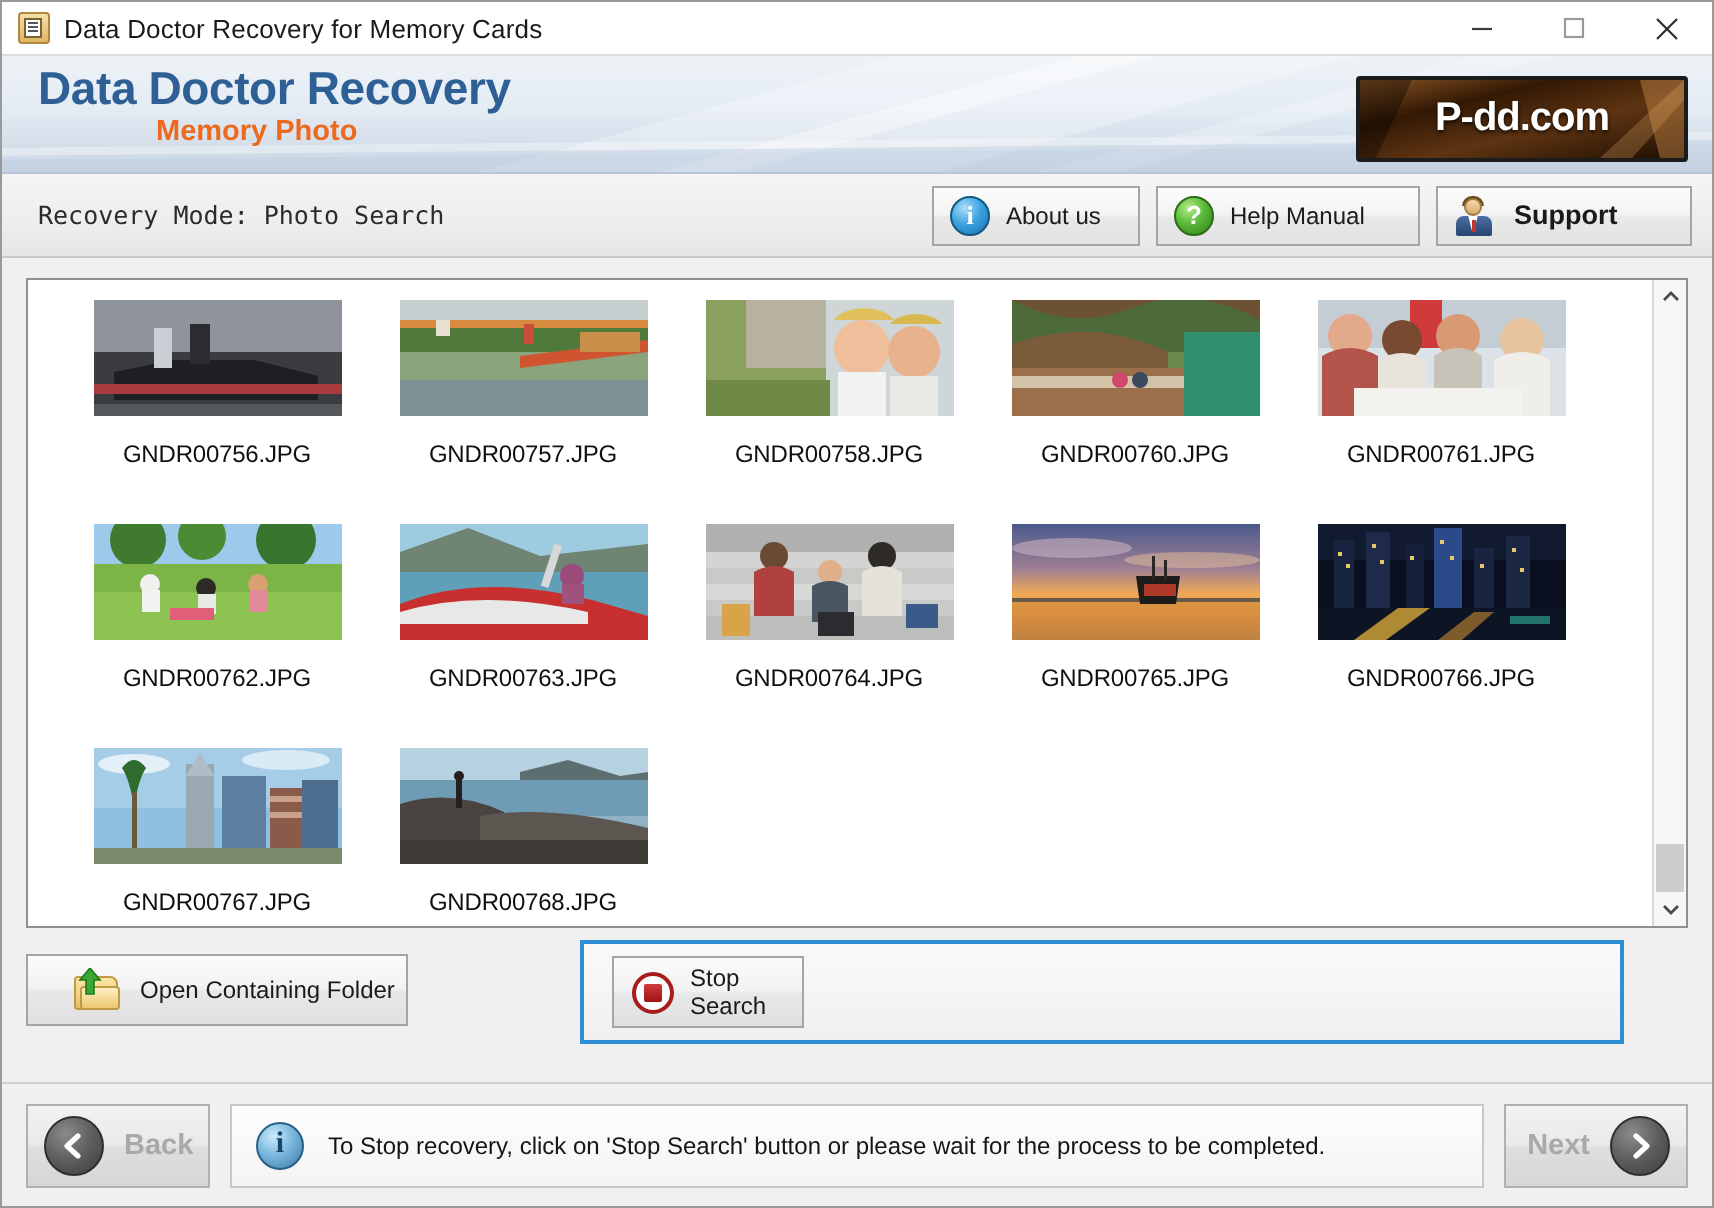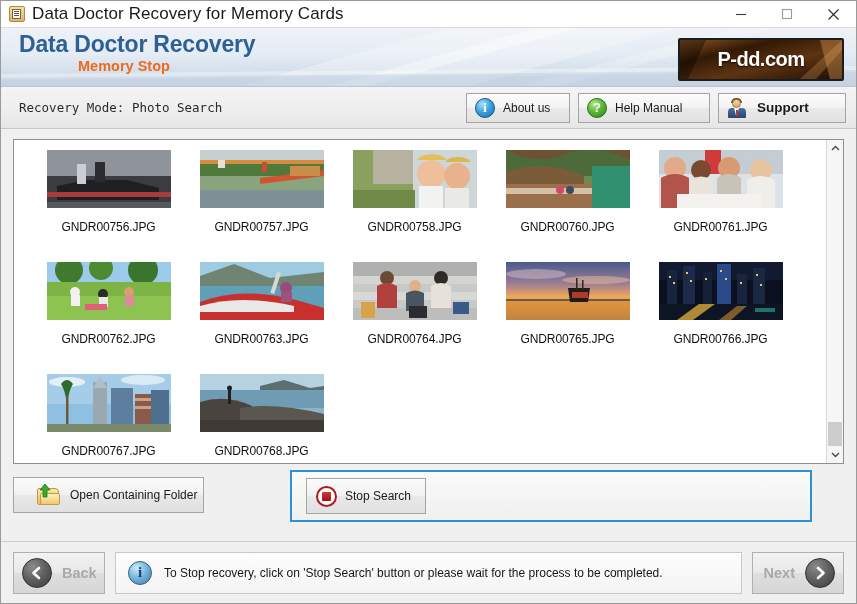--- a/index.html
+++ b/index.html
@@ -58,21 +58,21 @@
   }
   .title-icon::after {
     content: "";
     position: absolute;
     left: 4px; top: 4px;
     width: 5px; height: 1px;
     background: #555;
     box-shadow: 0 2px 0 #555, 0 4px 0 #555;
   }
   .title-text {
-    font-size: 17px;
+    font-size: 13px;
     color: #1a1a1a;
     letter-spacing: 0.1px;
   }
   .win-controls {
     margin-left: auto;
     display: flex;
     height: 100%;
   }
   .win-btn {
     width: 46px;
@@ -402,21 +402,21 @@
     width: 13%;
     background: linear-gradient(180deg,#2bbf3a 0%, #11a524 55%, #0d9a20 100%);
   }
   .pb-bottom-text {
     font-size: 11.5px;
     color: #141414;
     margin-top: 3px;
     letter-spacing: 0.1px;
   }
   .stop-btn {
-    width: 120px;
+    width: 96px;
     height: 36px;
     margin-left: 8px;
     box-sizing: border-box;
     border: 1px solid #a5a5a5;
     background: linear-gradient(180deg,#fbfbfb 0%, #f2f2f2 48%, #e8e8e8 52%, #e0e0e0 100%);
     display: flex;
     align-items: center;
     gap: 8px;
     padding-left: 9px;
     font-size: 12px;
@@ -535,21 +535,21 @@
 
   <div class="brand-header">
     <svg class="swoosh" viewBox="0 0 857 58" preserveAspectRatio="none">
       <path d="M240,58 L470,-6 L700,-6 L470,58 Z" fill="#ffffff" opacity="0.28"></path>
       <path d="M330,58 L560,-6 L600,-6 L370,58 Z" fill="#ffffff" opacity="0.4"></path>
       <path d="M520,58 L760,-6 L800,-6 L560,58 Z" fill="#ffffff" opacity="0.22"></path>
       <path d="M0,46 L857,38 L857,44 L0,52 Z" fill="#ffffff" opacity="0.35"></path>
       <path d="M0,50 L857,42 L857,58 L0,58 Z" fill="#c3d1e1" opacity="0.55"></path>
     </svg>
     <div class="brand-title">Data Doctor Recovery</div>
-    <div class="brand-sub">Memory Stop</div>
+    <div class="brand-sub">Memory Photo</div>
     <div class="pdd-logo">
       <svg class="shine" viewBox="0 0 162 39" preserveAspectRatio="none">
         <defs>
           <linearGradient id="lg1" x1="0" y1="0" x2="1" y2="1">
             <stop offset="0%" stop-color="#8a5524"></stop>
             <stop offset="30%" stop-color="#331904"></stop>
             <stop offset="60%" stop-color="#5e3412"></stop>
             <stop offset="100%" stop-color="#1f0f02"></stop>
           </linearGradient>
         </defs>

